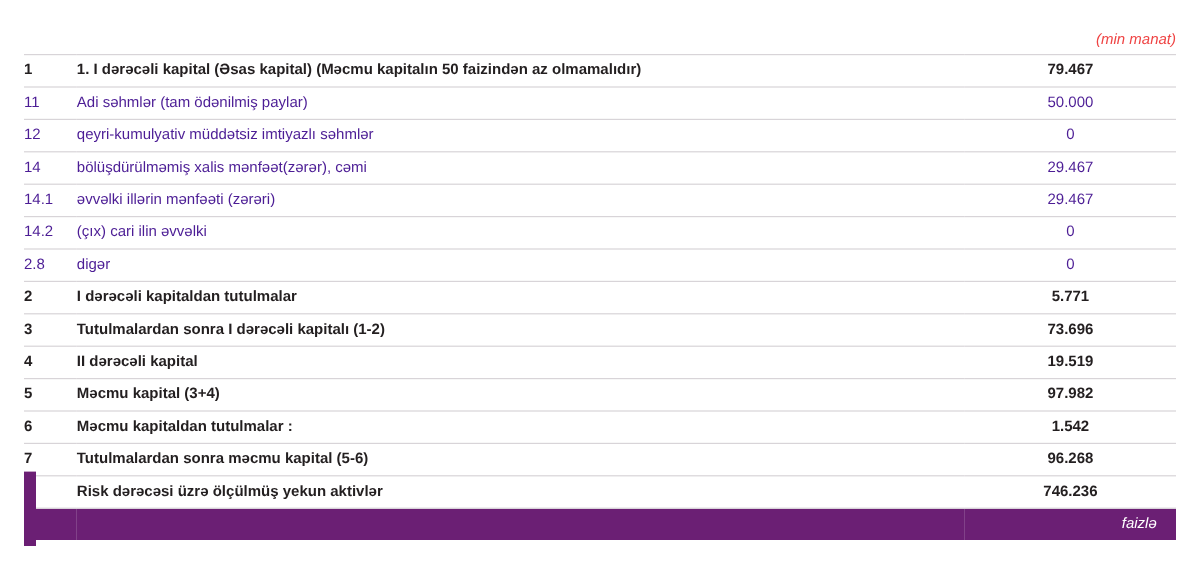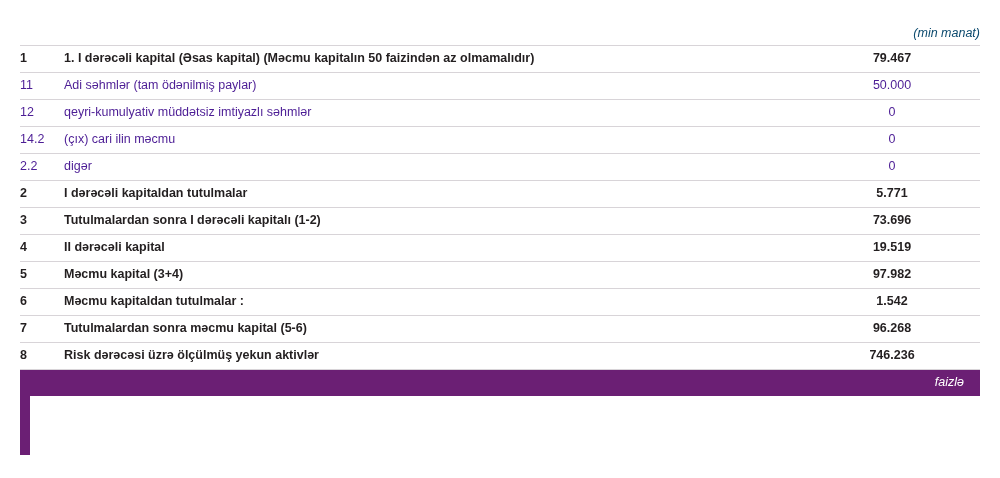--- a/index.html
+++ b/index.html
@@ -60,21 +60,21 @@
   tr.sub td.num, tr.sub td.label, tr.sub td.val { color: #4c1d95; }
   tr.sub td.num { font-weight: normal; }
 
   td.unit {
     text-align: right;
     padding-right: 16px;
     font-size: 12px;
     font-style: italic;
     border-bottom: 1px solid #d8d4d8;
   }
-  tr.unit-top td.unit { color: #0c4a6e; }
+  tr.unit-top td.unit { color: #ef4444; }
 
   
   tr.banner td {
     background: #6b1f74;
     color: #ffffff;
     font-style: italic;
     font-size: 12.5px;
     border-bottom: none;
     padding: 5px 0 6px 0;
   }
@@ -121,26 +121,36 @@
         <td class="num">11</td>
         <td class="label">Adi səhmlər (tam ödənilmiş paylar)</td>
         <td class="val">50.000</td>
       </tr>
       <tr class="sub">
         <td class="num">12</td>
         <td class="label">qeyri-kumulyativ müddətsiz imtiyazlı səhmlər</td>
         <td class="val">0</td>
       </tr>
       <tr class="sub">
+        <td class="num">14</td>
+        <td class="label">bölüşdürülməmiş xalis mənfəət(zərər), cəmi</td>
+        <td class="val">29.467</td>
+      </tr>
+      <tr class="sub">
+        <td class="num">14.1</td>
+        <td class="label">əvvəlki illərin mənfəəti (zərəri)</td>
+        <td class="val">29.467</td>
+      </tr>
+      <tr class="sub">
         <td class="num">14.2</td>
-        <td class="label indent-2">(çıx) cari ilin məcmu</td>
+        <td class="label indent-2">(çıx) cari ilin əvvəlki</td>
         <td class="val">0</td>
       </tr>
       <tr class="sub">
-        <td class="num">2.2</td>
+        <td class="num">2.8</td>
         <td class="label">digər</td>
         <td class="val">0</td>
       </tr>
       <tr class="bold">
         <td class="num">2</td>
         <td class="label">I dərəcəli kapitaldan tutulmalar</td>
         <td class="val">5.771</td>
       </tr>
       <tr class="bold">
         <td class="num">3</td>

